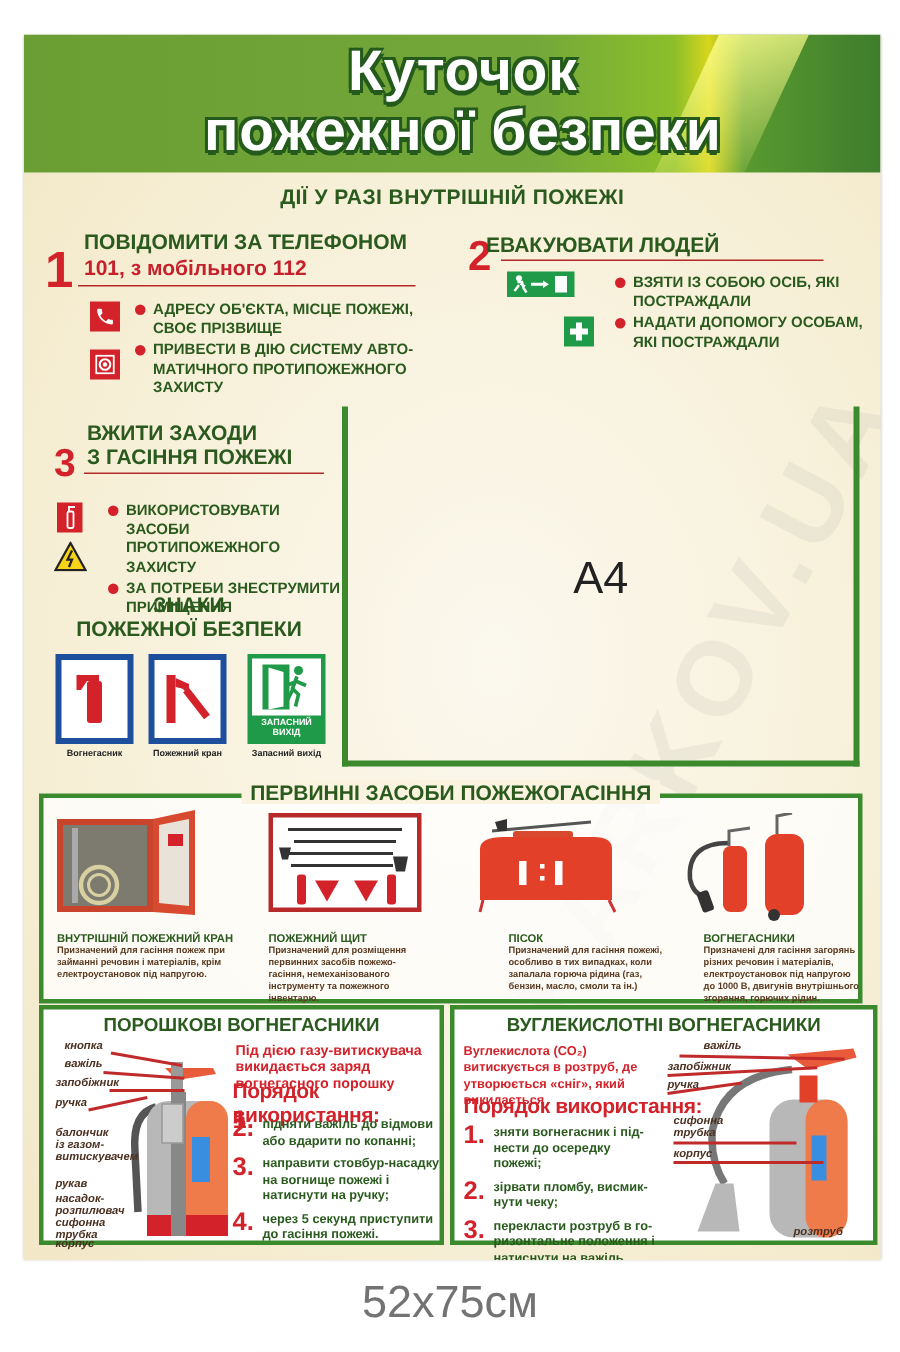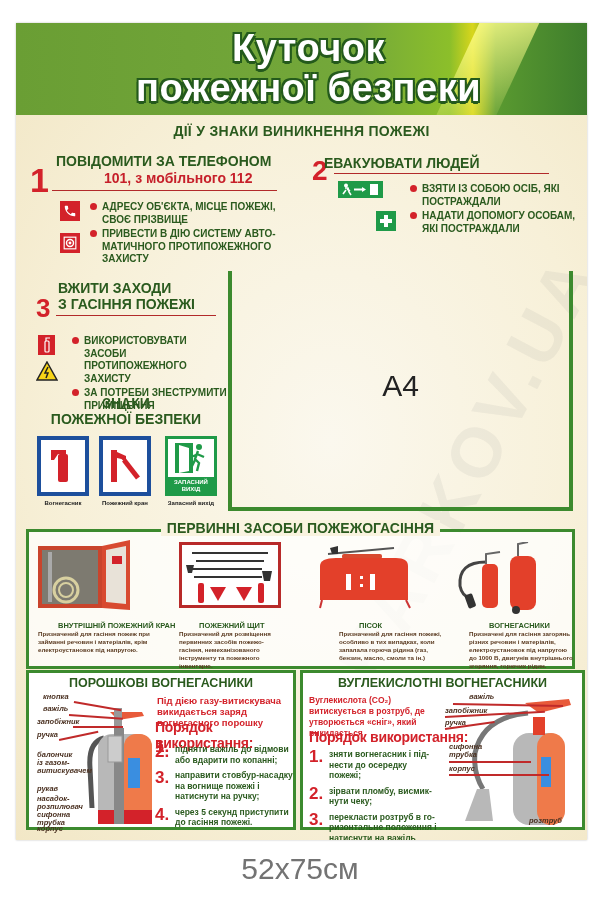--- a/index.html
+++ b/index.html
@@ -86,21 +86,21 @@
   .sign-cap { position: absolute; top: 477px; font-size: 6px; color: #222; text-align: center; width: 60px; font-weight: bold; }
 
   .section-box {
     position: absolute; border: 3px solid #3c8a2e; background: rgba(255,255,255,0.75);
   }
   .section-title {
     position: absolute; font-size: 14px; font-weight: bold; color: #2a5a1e; white-space: nowrap; text-align: center;
   }
   .section-title-gap { background: #f9f3df; padding: 0 6px; }
 
-  .item-title { position: absolute; font-size: 7.5px; font-weight: bold; color: #2a5a1e; margin-left: 20px; }
+  .item-title { position: absolute; font-size: 7.5px; font-weight: bold; color: #2a5a1e; }
   .item-desc { position: absolute; font-size: 6.2px; font-weight: bold; color: #5a3a20; line-height: 8px; }
 
   .ext-section { position: absolute; background: #ffffff; border: 3px solid #3c8a2e; }
   .ext-title { position: absolute; font-size: 12.5px; font-weight: bold; color: #2a5a1e; width: 100%; text-align: center; }
   .red-note { position: absolute; font-size: 9.5px; font-weight: bold; color: #d3222a; line-height: 11px; }
   .order-title { position: absolute; font-size: 14px; font-weight: bold; color: #d3222a; letter-spacing: -0.3px; }
   .order-list { position: absolute; list-style: none; }
   .order-list li { position: relative; padding-left: 20px; font-size: 8.5px; font-weight: bold; color: #2a5a1e; line-height: 10.5px; margin-bottom: 5px; }
   .order-list li .n { position: absolute; left: 0; top: -1px; font-size: 17px; color: #d3222a; font-weight: bold; line-height: 18px; }
   .part-label { position: absolute; font-size: 7.5px; color: #4a3020; font-weight: bold; line-height: 8px; font-style: italic; }
@@ -120,27 +120,27 @@
 
 <div class="poster">
   <div class="poster-inner-bg"></div>
 
   <div class="header-band">
     <div class="shine"></div>
   </div>
   <div class="title l1">Куточок</div>
   <div class="title l2">пожежної безпеки</div>
 
-  <div class="sub-title">ДІЇ У ЗНАКИ ВИНИКНЕННЯ ПОЖЕЖІ</div>
+  <div class="sub-title">ДІЇ У РАЗІ ВНУТРІШНІЙ ПОЖЕЖІ</div>
 
   <div class="watermark">KHARKOV.UA</div>
 
   <div class="step-num" style="left:14px; top:138px; font-size:34px;">1</div>
   <div class="step-head" style="left:40px; top:130px;">ПОВІДОМИТИ ЗА ТЕЛЕФОНОМ</div>
-  <div class="step-head step-sub" style="left:40px; top:147px;margin-left:48px;">101, з мобільного 112</div>
+  <div class="step-head step-sub" style="left:40px; top:147px;">101, з мобільного 112</div>
   <div class="underline" style="left:36px; top:167px; width:225px;"></div>
 
   <div class="sq-icon red-sq" style="left:44px; top:178px; width:20px; height:20px;">
     <svg width="14" height="14" viewBox="0 0 24 24">
         <path fill="#fff" d="M6.6 10.8c1.4 2.8 3.8 5.1 6.6 6.6l2.2-2.2c.3-.3.7-.4 1-.2 1.1.4 2.3.6 3.6.6.6 0 1 .4 1 1V20c0 .6-.4 1-1 1C10.6 21 3 13.4 3 4c0-.6.4-1 1-1h3.5c.6 0 1 .4 1 1 0 1.3.2 2.5.6 3.6.1.3 0 .7-.2 1L6.6 10.8z"></path>
       </svg>
   </div>
   <div class="sq-icon red-sq" style="left:44px; top:210px; width:20px; height:20px;">
     <svg width="14" height="14" viewBox="0 0 24 24">
         <rect x="2" y="2" width="20" height="20" fill="none" stroke="#fff" stroke-width="2"></rect>

